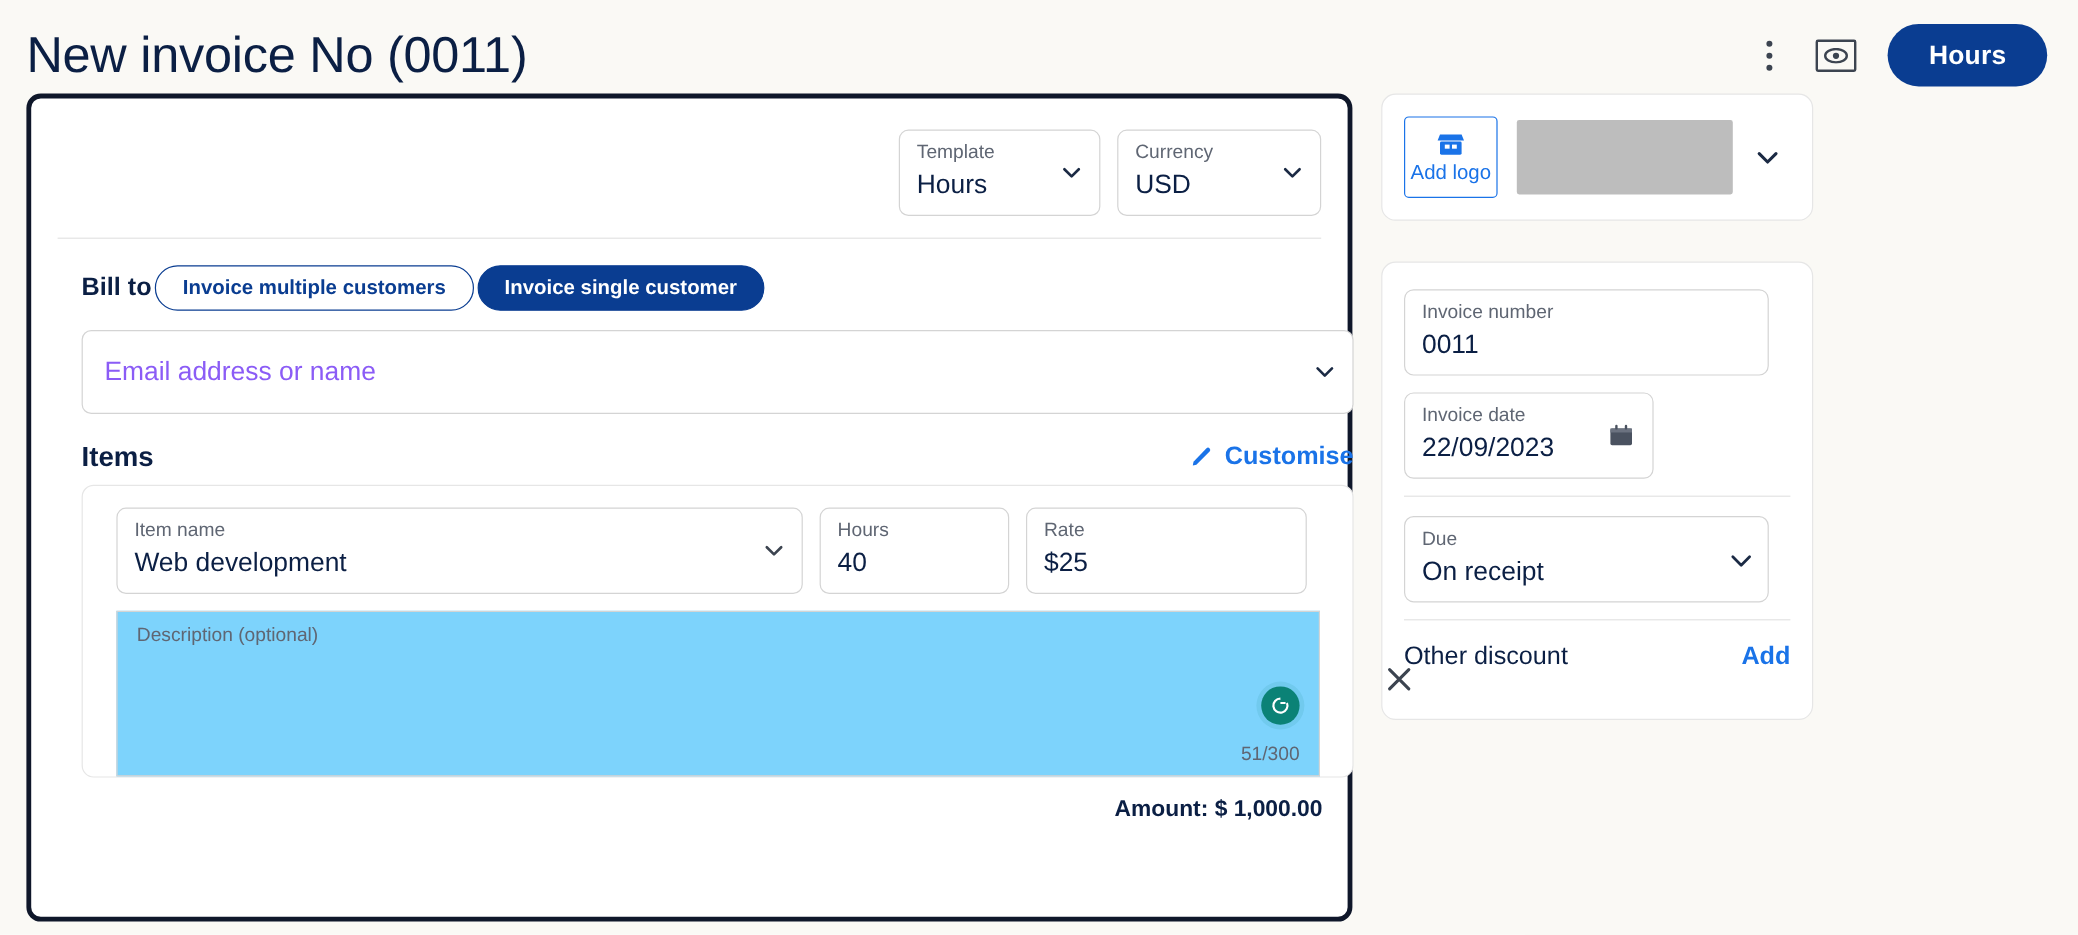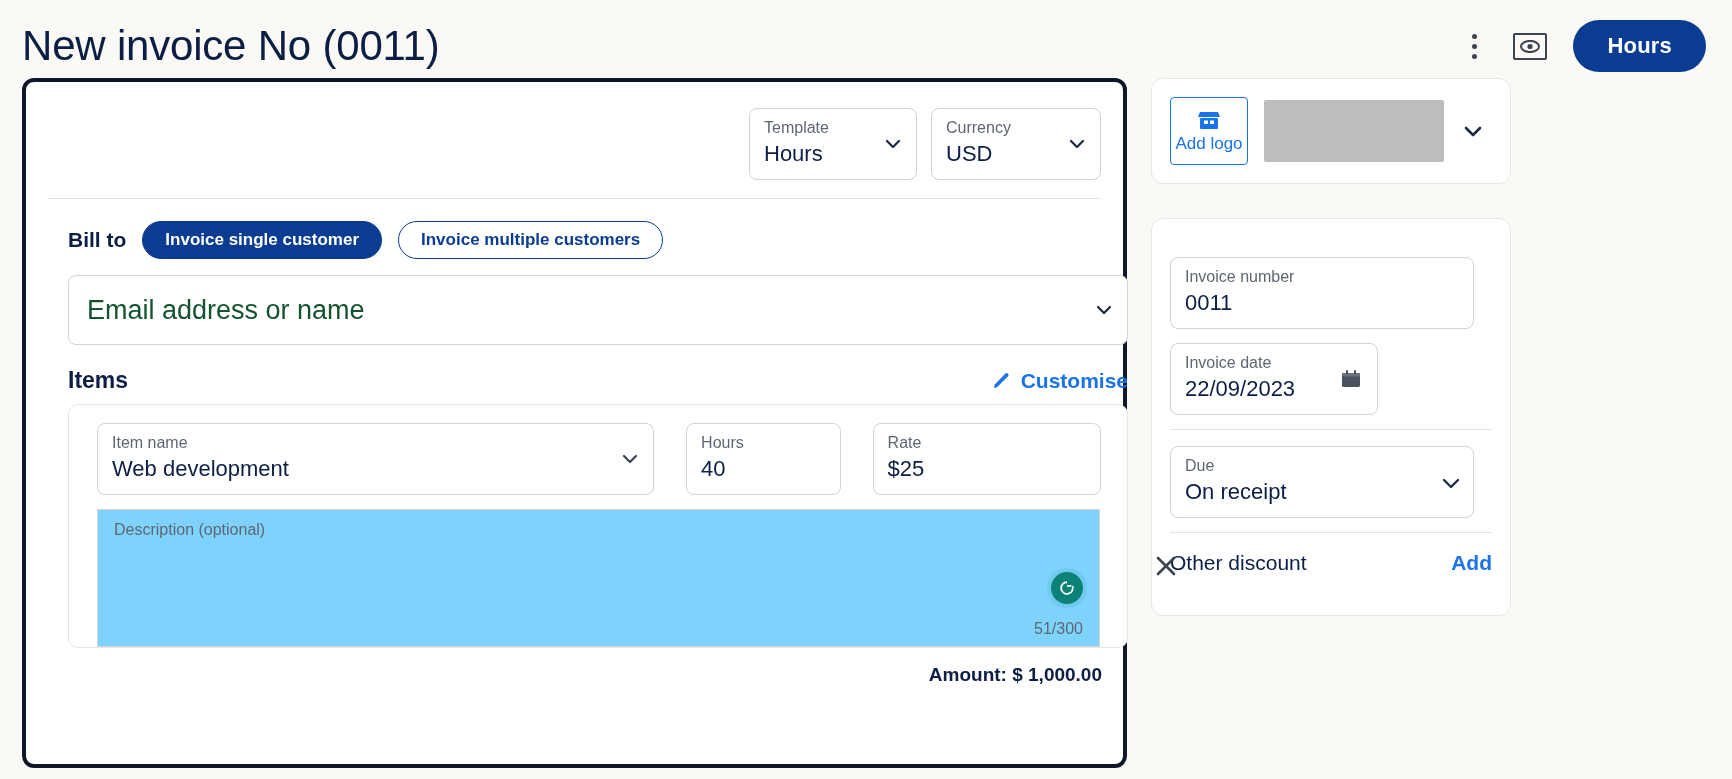--- a/index.html
+++ b/index.html
@@ -70,54 +70,54 @@
   .sel-currency{width:170px;}
   .chev{
     position:absolute;right:12px;top:50%;transform:translateY(-50%);
     width:22px;height:22px;
   }
   .chev svg{display:block;}
 
   .hr{height:1px;background:var(--divider);margin:0 0 0 0;}
 
   
-  .billto-row{display:flex;align-items:center;gap:16px;padding:22px 0 16px 20px;}
+  .billto-row{display:flex;align-items:center;gap:3px;padding:22px 0 16px 20px;}
   .billto-label{font-size:21px;font-weight:bold;color:var(--navy);}
   .pill{
     border-radius:24px;font-size:17px;font-weight:bold;height:38px;
     padding:0 22px;display:inline-flex;align-items:center;cursor:pointer;
     font-family:"Liberation Sans", sans-serif;
   }
   .pill.active{background:var(--brand-blue);color:#fff;border:1px solid var(--brand-blue);}
   .pill.inactive{background:#fff;color:var(--brand-blue);border:1.5px solid var(--brand-blue);}
 
   .email-field{
     margin:0 0 0 20px;width:1060px;height:70px;border:1px solid var(--border);
     border-radius:8px;display:flex;align-items:center;padding:0 18px;
     position:relative;background:#fff;
   }
-  .email-field .ph{font-size:27px;color:#14532d;}
+  .email-field .ph{font-size:22px;color:#8b5cf6;}
 
   
   .items-head{
     display:flex;align-items:center;justify-content:space-between;
     margin:22px 0 10px 20px;width:1060px;
   }
   .items-title{font-size:23px;font-weight:bold;color:var(--navy);}
   .customise{
     display:flex;align-items:center;gap:9px;color:var(--link-blue);
     font-size:21px;font-weight:bold;cursor:pointer;
   }
   .pencil svg{display:block;}
 
   .item-card{
     margin-left:20px;width:1060px;border:1px solid #e6e6e6;border-radius:10px;
     padding:18px 0 0 0;position:relative;background:#fff;
   }
-  .item-row{display:flex;gap:32px;padding:0 26px 0 28px;align-items:center;}
+  .item-row{display:flex;gap:14px;padding:0 26px 0 28px;align-items:center;}
   .f-itemname{width:572px;position:relative;}
   .f-hours{width:158px;}
   .f-rate{width:234px;}
 
   .desc-box{
     margin:14px 28px 0 28px;width:1003px;height:138px;border:1px solid var(--border);
     border-radius:0;padding:9px 16px 0 16px;position:relative;background:#7dd3fc;
   }
   .desc-box .lab{font-size:16px;color:var(--label-gray);line-height:22px;}
   .desc-box .val{font-size:22px;color:var(--navy);line-height:30px;margin-top:2px;}
@@ -155,21 +155,21 @@
   .logo-placeholder{width:180px;height:62px;background:#bdbdbd;border-radius:2px;}
   .logo-chev{width:26px;height:26px;cursor:pointer;}
 
   .rcard2{padding:22px 18px 16px 18px;}
   .r-field{
     border:1px solid var(--border);border-radius:8px;background:#fff;
     padding:8px 14px 10px 14px;position:relative;margin-bottom:14px;
   }
   .r-field .lab{font-size:16px;color:var(--label-gray);line-height:22px;}
   .r-field .val{font-size:22px;color:var(--navy);line-height:30px;}
-  .f-invnum{width:304px;margin-top:16px;}
+  .f-invnum{width:304px;}
   .f-invdate{width:208px;}
   .f-due{width:304px;}
   .cal-icon{position:absolute;right:14px;top:50%;transform:translateY(-50%);width:24px;height:24px;}
   .cal-icon svg{display:block;}
   .r-divider{height:1px;background:var(--divider);margin:8px 0 16px 0;}
 
   .totrow{
     display:flex;align-items:center;justify-content:space-between;
     font-size:21px;color:var(--navy);margin-bottom:22px;
   }
@@ -222,22 +222,22 @@
                 <path d="M5 8l6 6 6-6" fill="none" stroke="#1b2a44" stroke-width="2.2" stroke-linecap="round" stroke-linejoin="round"></path>
               </svg>
           </span>
         </div>
       </div>
 
       <div class="hr"></div>
 
       <div class="billto-row">
         <span class="billto-label">Bill to</span>
+        <span class="pill inactive">Invoice multiple customers</span>
         <span class="pill active">Invoice single customer</span>
-        <span class="pill inactive">Invoice multiple customers</span>
       </div>
 
       <div class="email-field">
         <span class="ph">Email address or name</span>
         <span class="chev">
           <svg width="22" height="22" viewBox="0 0 22 22">
               <path d="M5 8l6 6 6-6" fill="none" stroke="#1b2a44" stroke-width="2.2" stroke-linecap="round" stroke-linejoin="round"></path>
             </svg>
         </span>
       </div>

